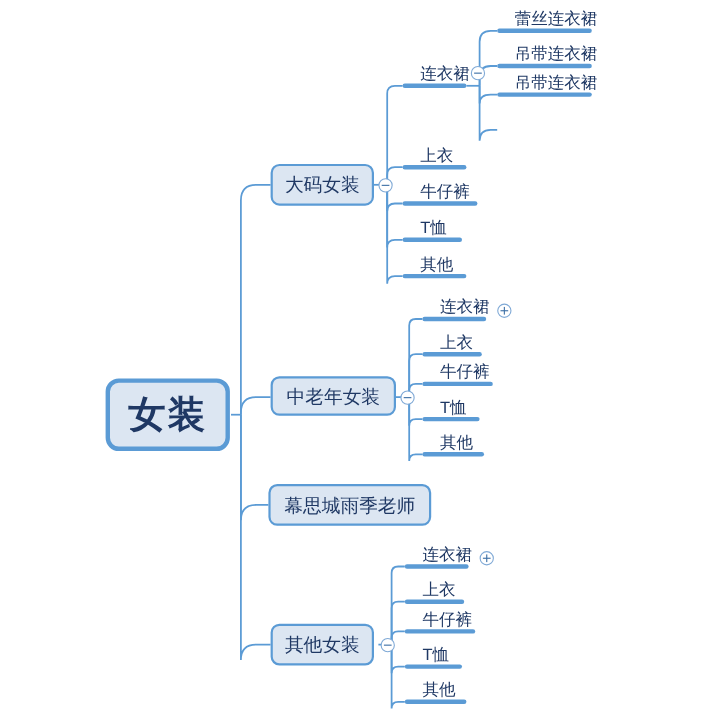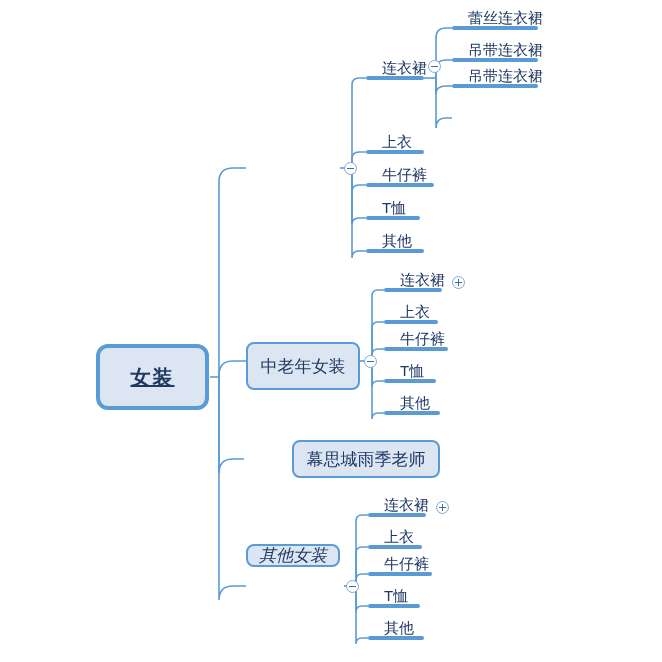--- a/index.html
+++ b/index.html
@@ -39,25 +39,24 @@
     white-space: nowrap;
     color: #1f3864;
     background: #dce6f2;
     border: 2px solid #5b9bd5;
     border-radius: 8px;
   }
   .node-root {
     background: #dce6f2;
     border: 4px solid #5b9bd5;
     border-radius: 12px;
-    font-size: 20px;
+    font-size: 34px;
     font-weight: bold;
     letter-spacing: 2px;
     color: #1f3864;
-    text-decoration: underline;
   }
   .node-l1 {
     font-size: 17px;
     font-weight: normal;
     color: #1f3864;
     border-width: 2px;
     background: #dce6f2;
   }
   
   .leaf {
@@ -164,20 +163,23 @@
       <path d="M 356 586 L 356 580 Q 356 574 362 574 L 368 574"></path>
       <path d="M 356 586 L 356 612 Q 356 606 362 606 L 368 606"></path>
       <path d="M 356 586 L 356 644 Q 356 638 362 638 L 368 638"></path>
     </g>
   </svg>
 
   <div class="node node-root" style="left:96px; top:344px; width:113px; height:66px;">
     <span>女装</span>
   </div>
 
+  <div class="node node-l1" style="left:246px; top:149px; width:94px; height:38px;">
+    <span>大码女装</span>
+  </div>
   <div class="toggle" style="left:344px; top:162px;"></div>
 
   <div class="leaf" style="left:366px; top:52px; width:58px; height:28px;">
     <span class="leaf-label">连衣裙</span>
     <span class="leaf-bar" style="width:58px;"></span>
   </div>
   <div class="toggle" style="left:428px; top:60px;"></div>
 
   <div class="leaf" style="left:452px; top:2px; width:86px; height:28px;">
     <span class="leaf-label">蕾丝连衣裙</span>
@@ -202,21 +204,21 @@
   </div>
   <div class="leaf" style="left:366px; top:192px; width:54px; height:28px;">
     <span class="leaf-label">T恤</span>
     <span class="leaf-bar" style="width:54px;"></span>
   </div>
   <div class="leaf" style="left:366px; top:225px; width:58px; height:28px;">
     <span class="leaf-label">其他</span>
     <span class="leaf-bar" style="width:58px;"></span>
   </div>
 
-  <div class="node node-l1" style="left:246px; top:342px; width:114px; height:48px;">
+  <div class="node node-l1" style="left:246px; top:342px; width:114px; height:36px;">
     <span>中老年女装</span>
   </div>
   <div class="toggle" style="left:364px; top:355px;"></div>
 
   <div class="leaf" style="left:384px; top:264px; width:58px; height:28px;">
     <span class="leaf-label">连衣裙</span>
     <span class="leaf-bar" style="width:58px;"></span>
   </div>
   <div class="toggle plus" style="left:452px; top:276px;"></div>
 
@@ -230,25 +232,25 @@
   </div>
   <div class="leaf" style="left:384px; top:355px; width:52px; height:28px;">
     <span class="leaf-label">T恤</span>
     <span class="leaf-bar" style="width:52px;"></span>
   </div>
   <div class="leaf" style="left:384px; top:387px; width:56px; height:28px;">
     <span class="leaf-label">其他</span>
     <span class="leaf-bar" style="width:56px;"></span>
   </div>
 
-  <div class="node node-l1" style="left:244px; top:440px; width:148px; height:38px;margin-left:48px;">
+  <div class="node node-l1" style="left:244px; top:440px; width:148px; height:38px;">
     <span>幕思城雨季老师</span>
   </div>
 
-  <div class="node node-l1" style="left:246px; top:544px; width:94px; height:23px;font-style:italic;">
+  <div class="node node-l1" style="left:246px; top:567px; width:94px; height:38px;">
     <span>其他女装</span>
   </div>
   <div class="toggle" style="left:346px; top:580px;"></div>
 
   <div class="leaf" style="left:368px; top:489px; width:58px; height:28px;">
     <span class="leaf-label">连衣裙</span>
     <span class="leaf-bar" style="width:58px;"></span>
   </div>
   <div class="toggle plus" style="left:436px; top:501px;"></div>
 

